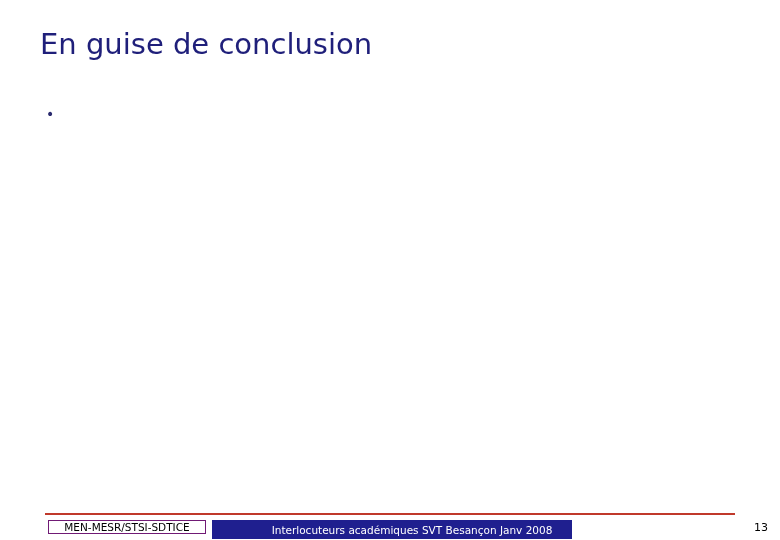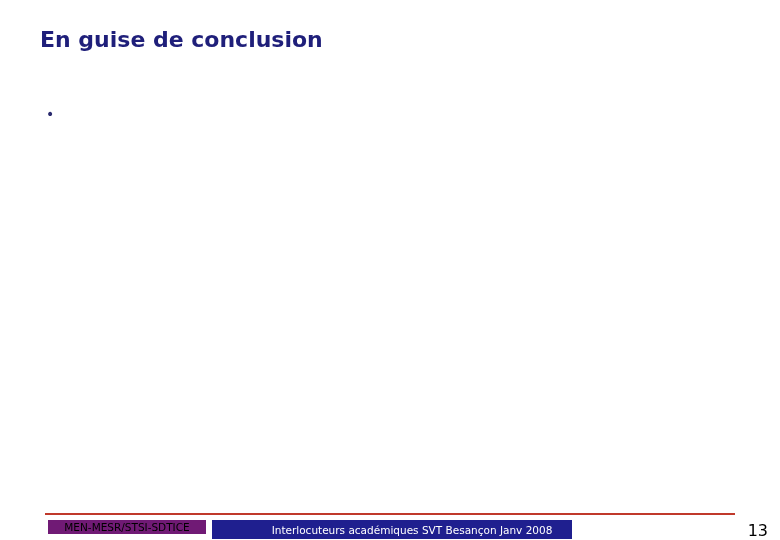--- a/index.html
+++ b/index.html
@@ -17,22 +17,22 @@
   .slide {
     position: relative;
     width: 780px;
     height: 540px;
     box-sizing: border-box;
   }
   .slide-title {
     position: absolute;
     left: 40px;
     top: 27px;
-    font-size: 22px;
-    font-weight: bold;
+    font-size: 29px;
+    font-weight: normal;
     color: #1f1f7a;
     letter-spacing: 0px;
     white-space: nowrap;
   }
   .bullet-list {
     position: absolute;
     left: 40px;
     top: 105px;
     width: 700px;
     margin: 0;
@@ -69,21 +69,21 @@
     width: 690px;
     height: 2px;
     background: #c0392b;
   }
   .footer-left-box {
     position: absolute;
     left: 48px;
     top: 7px;
     width: 158px;
     height: 14px;
-    border: 7px solid #701a75;
+    border: 1px solid #701a75;
     background: #ffffff;
     box-sizing: border-box;
     display: flex;
     align-items: center;
     justify-content: center;
   }
   .footer-left-box span {
     font-size: 10.5px;
     color: #000000;
     font-family: "DejaVu Sans", sans-serif;
@@ -106,21 +106,21 @@
     font-size: 10.5px;
     color: #ffffff;
     white-space: nowrap;
   }
   .footer-page {
     position: absolute;
     right: 12px;
     top: 8px;
     width: 40px;
     text-align: right;
-    font-size: 16px;
+    font-size: 11px;
     color: #000000;
   }
 </style>
 </head>
 <body>
 
 <div class="slide">
 
   <div class="slide-title">En guise de conclusion</div>
 

